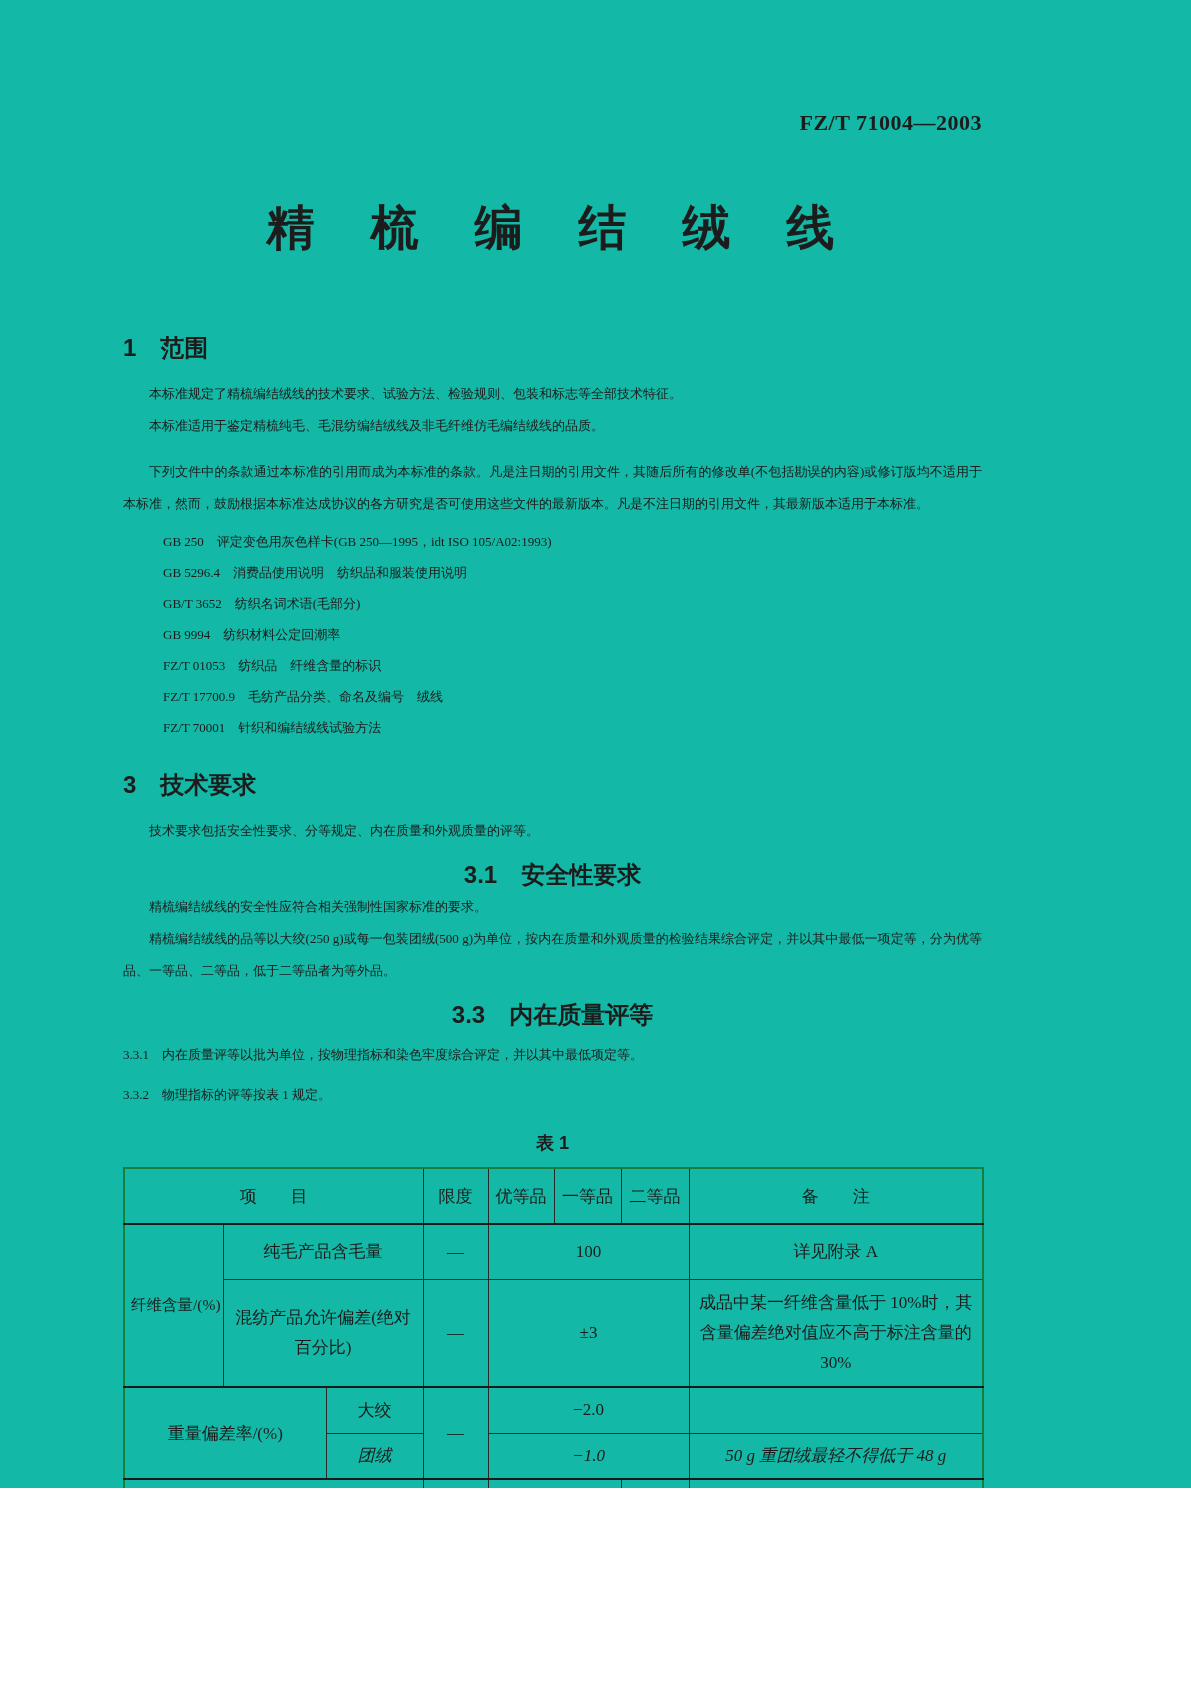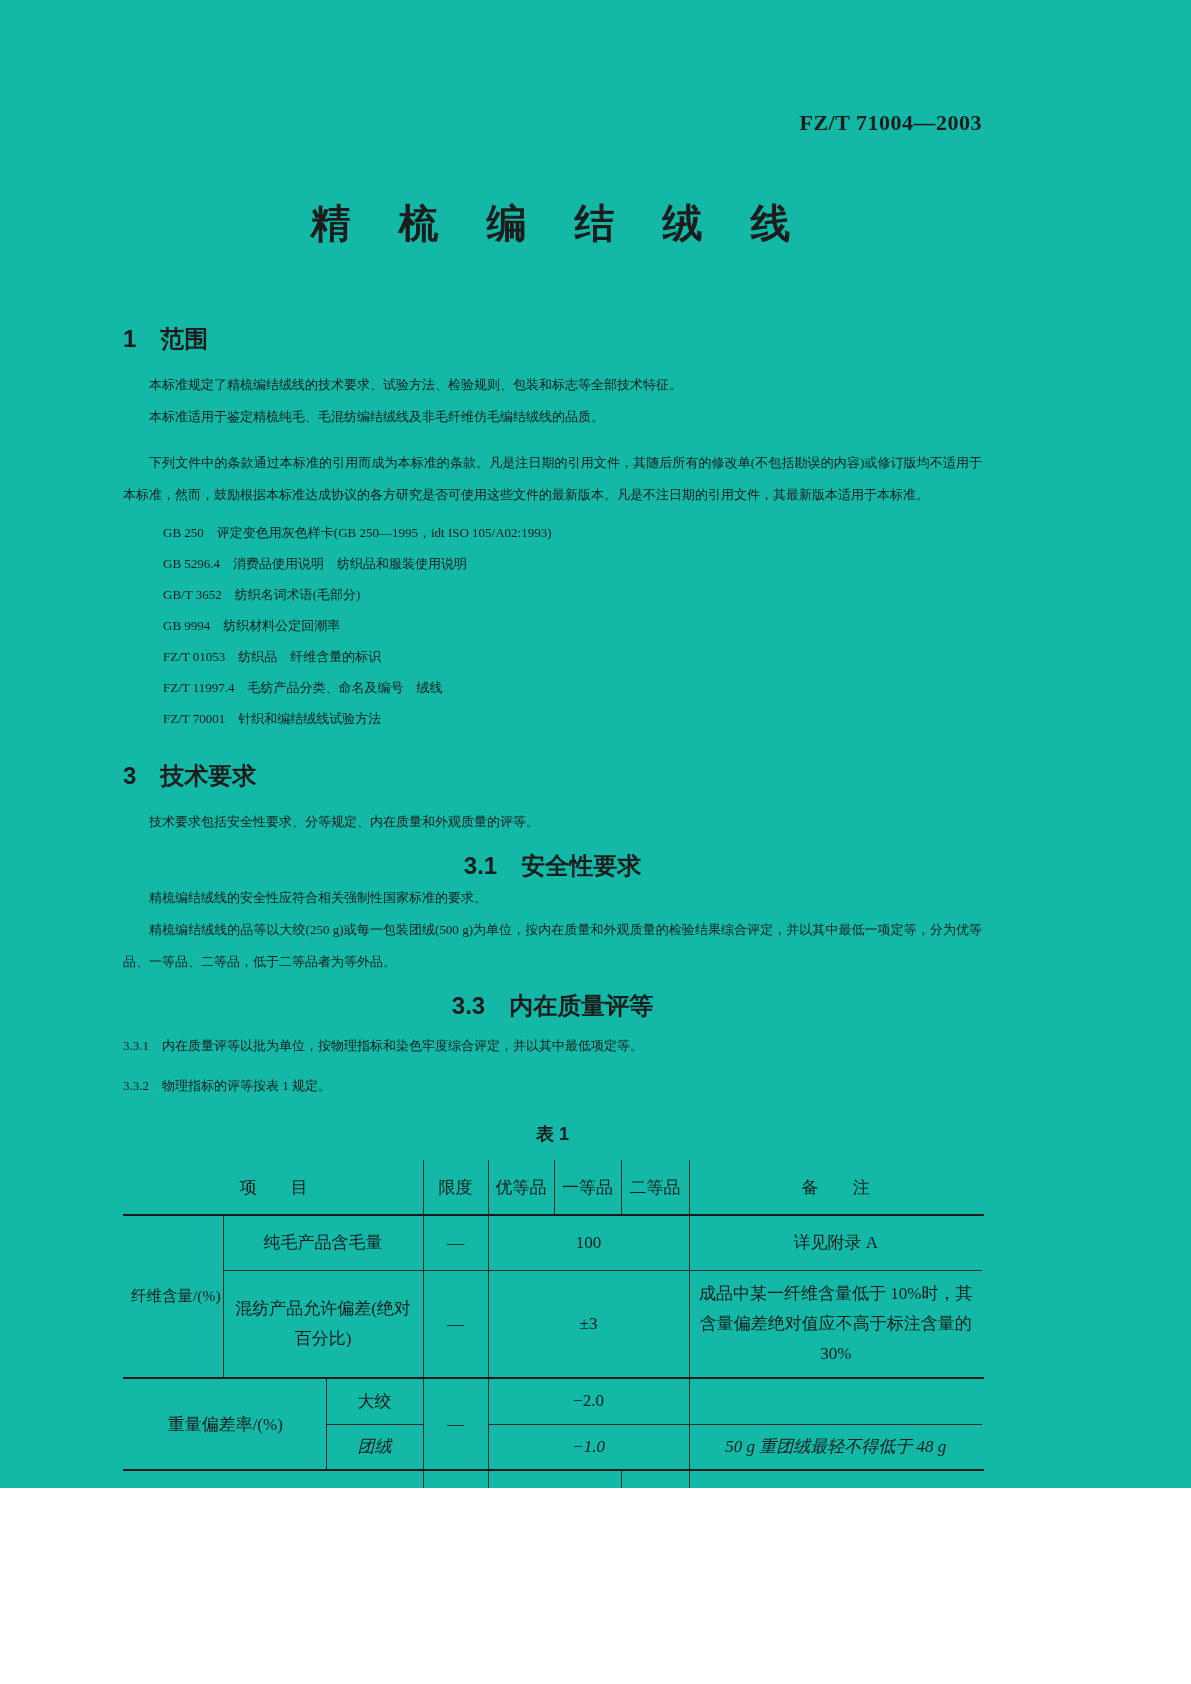--- a/index.html
+++ b/index.html
@@ -19,21 +19,21 @@
   .doc-code{
     padding-top:110px;
     text-align:right;
     font-size:22px;
     font-weight:bold;
     letter-spacing:0.5px;
   }
   .doc-title{
     margin-top:60px;
     text-align:center;
-    font-size:40px;
+    font-size:48px;
     font-weight:bold;
     font-family:"Liberation Sans","DejaVu Sans",sans-serif;
     letter-spacing:4px;
     white-space:nowrap;
   }
   .h-sec{
     font-family:"Liberation Sans","DejaVu Sans",sans-serif;
     font-weight:bold;
     font-size:24px;
     margin:0;
@@ -62,21 +62,21 @@
     table-layout:fixed;
     font-size:17px;
   }
   table.t1 td{
     border:1px solid #2a2a2a;
     text-align:center;
     vertical-align:middle;
     padding:2px 6px;
     overflow:visible;
   }
-  table.t1{border:2px solid #14b8a6;}
+  table.t1{border:2px solid #15803d;}
   tr.thead td{border-bottom:2px solid #1a1a1a;height:50px;}
   tr.group-top td{border-top:2px solid #1a1a1a;}
   .r1{height:55px;}
   .r2{height:108px;}
   .r3{height:46px;}
   .r4{height:46px;font-style:italic;}
   .r5{height:60px;}
   td.remark-left{text-align:left;line-height:30px;padding:6px 12px;}
   td.item-left{text-align:center;line-height:30px;padding:6px 12px;}
   td.fiber-label{font-size:15.5px;white-space:nowrap;padding:2px 0;}
@@ -101,21 +101,21 @@
     <p class="para-after-h">本标准规定了精梳编结绒线的技术要求、试验方法、检验规则、包装和标志等全部技术特征。</p>
     <p class="para-tight">本标准适用于鉴定精梳纯毛、毛混纺编结绒线及非毛纤维仿毛编结绒线的品质。</p>
 
     <p class="para-after-h">下列文件中的条款通过本标准的引用而成为本标准的条款。凡是注日期的引用文件，其随后所有的修改单(不包括勘误的内容)或修订版均不适用于本标准，然而，鼓励根据本标准达成协议的各方研究是否可使用这些文件的最新版本。凡是不注日期的引用文件，其最新版本适用于本标准。</p>
     <div class="refs">
       <p class="ref">GB 250　评定变色用灰色样卡(GB 250—1995，idt ISO 105/A02:1993)</p>
       <p class="ref">GB 5296.4　消费品使用说明　纺织品和服装使用说明</p>
       <p class="ref">GB/T 3652　纺织名词术语(毛部分)</p>
       <p class="ref">GB 9994　纺织材料公定回潮率</p>
       <p class="ref">FZ/T 01053　纺织品　纤维含量的标识</p>
-      <p class="ref">FZ/T 11997.4　毛纺产品分类、命名及编号　绒线</p>
+      <p class="ref">FZ/T 17700.9　毛纺产品分类、命名及编号　绒线</p>
       <p class="ref">FZ/T 70001　针织和编结绒线试验方法</p>
     </div>
 
     <h2 class="h-sec h3-gap">3　技术要求</h2>
     <p class="para-after-h">技术要求包括安全性要求、分等规定、内在质量和外观质量的评等。</p>
 
     <h3 class="h-sec sub-gap">3.1　安全性要求</h3>
     <p class="para-tight">精梳编结绒线的安全性应符合相关强制性国家标准的要求。</p>
 
     <p class="para-tight">精梳编结绒线的品等以大绞(250 g)或每一包装团绒(500 g)为单位，按内在质量和外观质量的检验结果综合评定，并以其中最低一项定等，分为优等品、一等品、二等品，低于二等品者为等外品。</p>

